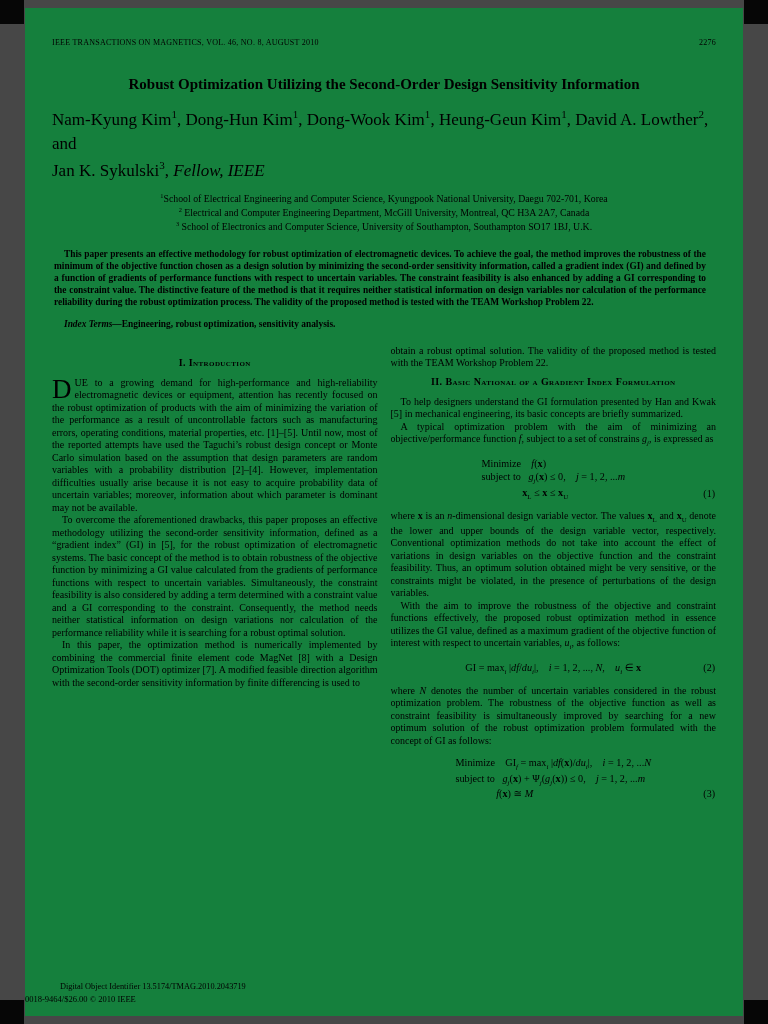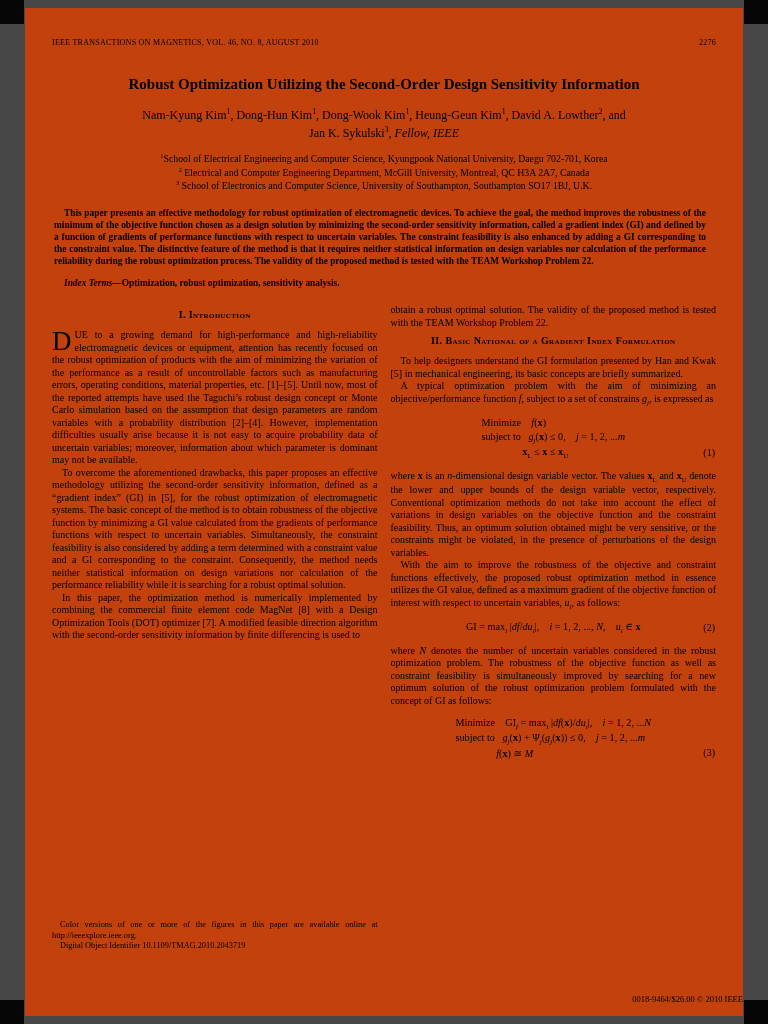--- a/index.html
+++ b/index.html
@@ -9,39 +9,39 @@
     font-family:"Liberation Serif","DejaVu Serif",serif;
     color:#000;
   }
   .scan { position:relative; width:768px; height:1024px; background:#474747; overflow:hidden; }
   .corner { position:absolute; width:24px; height:24px; background:#060606; z-index:5; }
   .tl{top:0;left:0} .tr{top:0;right:0} .bl{bottom:0;left:0} .br{bottom:0;right:0}
 
   .paper {
     position:absolute; left:25px; top:8px;
     width:718px; height:1008px;
-    background:#c2410c;
+    background:#15803d;
     padding:30px 27px 14px 27px;
     overflow:hidden;
   }
 
   .running-head {
     display:flex; justify-content:space-between;
     font-size:8px; letter-spacing:.25px;
   }
 
   .paper-title {
     margin:28px auto 12px auto;
     max-width:620px;
     text-align:center;
     font-size:15px; font-weight:bold; line-height:1.25;
   }
 
   .authors {
-    text-align:center; font-size:12px; line-height:1.45;
+    font-size:17px; line-height:1.45;
     margin-bottom:9px;
   }
   .authors sup, .affil sup { font-size:65%; }
 
   .affils { text-align:center; font-size:9.8px; line-height:1.4; }
 
   .abstract {
     margin:15px 10px 0 2px;
     font-weight:bold; font-size:9.4px; line-height:1.27;
     text-align:justify; text-indent:10px;
@@ -57,52 +57,52 @@
     margin-top:16px;
     height:648px;
   }
   .col { flex:1; min-width:0; display:flex; flex-direction:column; overflow:hidden; }
 
   .sec-head {
     text-align:center;
     font-size:10px; font-variant:small-caps; letter-spacing:.4px;
     margin:6px 0 9px 0;
   }
-  .sec-head.first { margin-top:5px; }
+  .sec-head.first { margin-top:12px; }
 
   p.body { font-size:10px; line-height:1.25; text-align:justify; text-indent:10px; }
   p.body.cont { text-indent:0; }
 
   .drop-cap {
     float:left;
     font-size:27px; line-height:22px;
     padding:1px 3px 0 0;
   }
 
   .equation {
     position:relative;
     text-align:center;
     margin:9px 0 9px 0;
     font-size:10.2px; line-height:1.35;
   }
-  .eq-body { display:inline-block; text-align:left; }
+  .eq-body { display:inline-block; text-align:left;font-family:Liberation Serif, serif; }
   .eq-line { white-space:pre-wrap; }
   .eq-number { position:absolute; right:1px; bottom:1px; font-size:10px; }
   sub { font-size:68%; }
   sup { font-size:68%; }
 
   .footnote {
     margin-top:auto;
     font-size:8.3px; line-height:1.3; text-align:justify;
   }
   .footnote p { text-indent:8px; }
 
   .copyright {
     position:absolute; left:0; right:0; bottom:12px;
-    text-align:right; font-size:8.5px;
+    text-align:left; font-size:8.5px;
   }
 </style>
 </head>
 <body>
 
 <div class="scan">
   <div class="corner tl"></div>
   <div class="corner tr"></div>
   <div class="corner bl"></div>
   <div class="corner br"></div>
@@ -122,33 +122,32 @@
     </div>
 
     <div class="affils">
       <div class="affil"><sup>1</sup>School of Electrical Engineering and Computer Science, Kyungpook National University, Daegu 702-701, Korea</div>
       <div class="affil"><sup>2</sup> Electrical and Computer Engineering Department, McGill University, Montreal, QC H3A 2A7, Canada</div>
       <div class="affil"><sup>3</sup> School of Electronics and Computer Science, University of Southampton, Southampton SO17 1BJ, U.K.</div>
     </div>
 
     <p class="abstract">This paper presents an effective methodology for robust optimization of electromagnetic devices. To achieve the goal, the method improves the robustness of the minimum of the objective function chosen as a design solution by minimizing the second-order sensitivity information, called a gradient index (GI) and defined by a function of gradients of performance functions with respect to uncertain variables. The constraint feasibility is also enhanced by adding a GI corresponding to the constraint value. The distinctive feature of the method is that it requires neither statistical information on design variables nor calculation of the performance reliability during the robust optimization process. The validity of the proposed method is tested with the TEAM Workshop Problem 22.</p>
 
-    <p class="index-terms"><span><i>Index Terms—</i></span><span>Optimization, robust optimization, sensitivity analysis.</span></p>
+    <p class="index-terms"><span><i>Index Terms—</i></span><span>Engineering, robust optimization, sensitivity analysis.</span></p>
 
     <div class="columns">
 
       <div class="col">
         <h2 class="sec-head first">I. Introduction</h2>
         <p class="body cont"><span class="drop-cap">D</span><span>UE to a growing demand for high-performance and high-reliability electromagnetic devices or equipment, attention has recently focused on the robust optimization of products with the aim of minimizing the variation of the performance as a result of uncontrollable factors such as manufacturing errors, operating conditions, material properties, etc. [1]–[5]. Until now, most of the reported attempts have used the Taguchi’s robust design concept or Monte Carlo simulation based on the assumption that design parameters are random variables with a probability distribution [2]–[4]. However, implementation difficulties usually arise because it is not easy to acquire probability data of uncertain variables; moreover, information about which parameter is dominant may not be available.</span></p>
         <p class="body">To overcome the aforementioned drawbacks, this paper proposes an effective methodology utilizing the second-order sensitivity information, defined as a “gradient index” (GI) in [5], for the robust optimization of electromagnetic systems. The basic concept of the method is to obtain robustness of the objective function by minimizing a GI value calculated from the gradients of performance functions with respect to uncertain variables. Simultaneously, the constraint feasibility is also considered by adding a term determined with a constraint value and a GI corresponding to the constraint. Consequently, the method needs neither statistical information on design variations nor calculation of the performance reliability while it is searching for a robust optimal solution.</p>
         <p class="body">In this paper, the optimization method is numerically implemented by combining the commercial finite element code MagNet [8] with a Design Optimization Tools (DOT) optimizer [7]. A modified feasible direction algorithm with the second-order sensitivity information by finite differencing is used to</p>
 
         <div class="footnote">
-          <p>Color versions of one or more of the figures in this paper are available online at http://ieeexplore.ieee.org.</p>
-          <p>Digital Object Identifier 10.1109/TMAG.2010.2043719</p>
+          <p>Digital Object Identifier 13.5174/TMAG.2010.2043719</p>
         </div>
       </div>
 
       <div class="col">
         <p class="body cont">obtain a robust optimal solution. The validity of the proposed method is tested with the TEAM Workshop Problem 22.</p>
         <h2 class="sec-head">II. Basic National of a Gradient Index Formulation</h2>
         <p class="body">To help designers understand the GI formulation presented by Han and Kwak [5] in mechanical engineering, its basic concepts are briefly summarized.</p>
         <p class="body">A typical optimization problem with the aim of minimizing an objective/performance function <i>f</i>, subject to a set of constrains <i>g</i><sub><i>j</i></sub>, is expressed as</p>
 
         <div class="equation">

